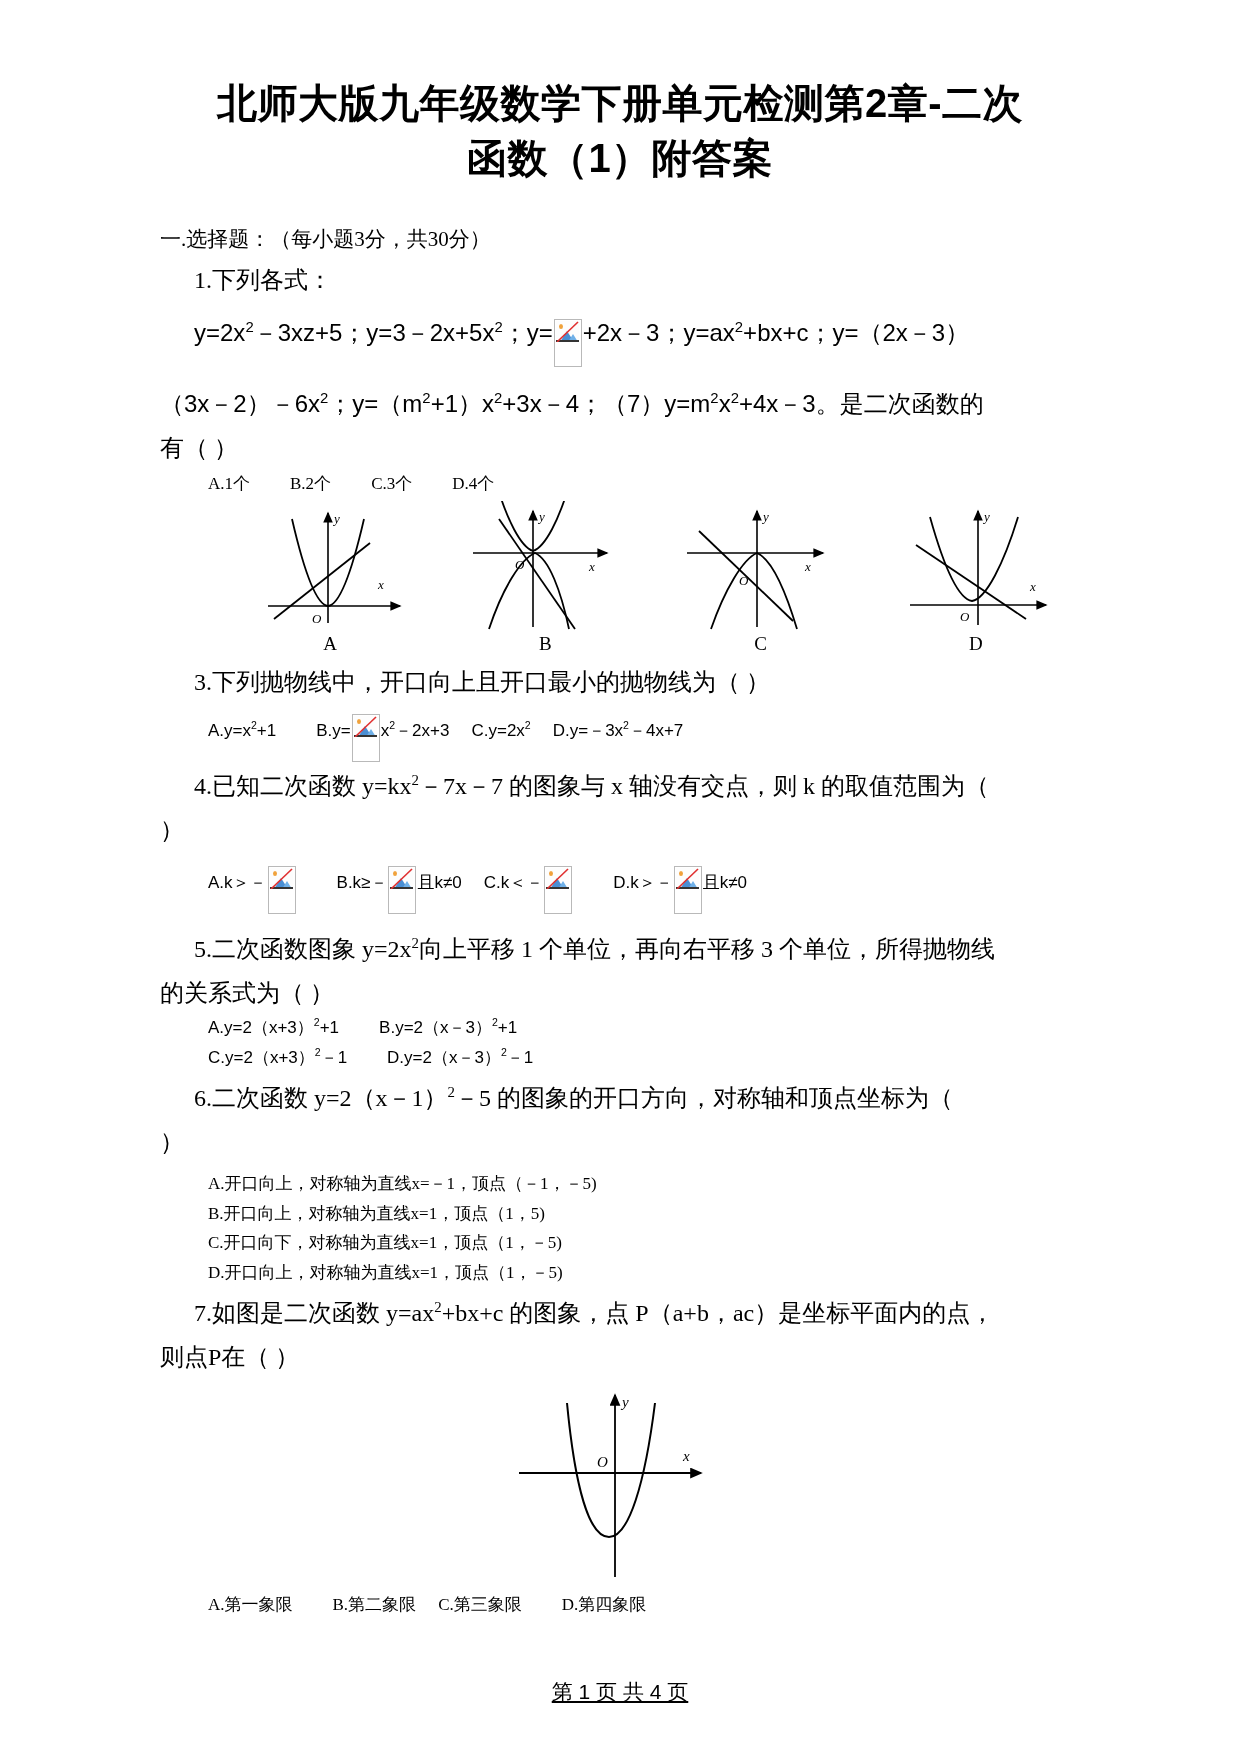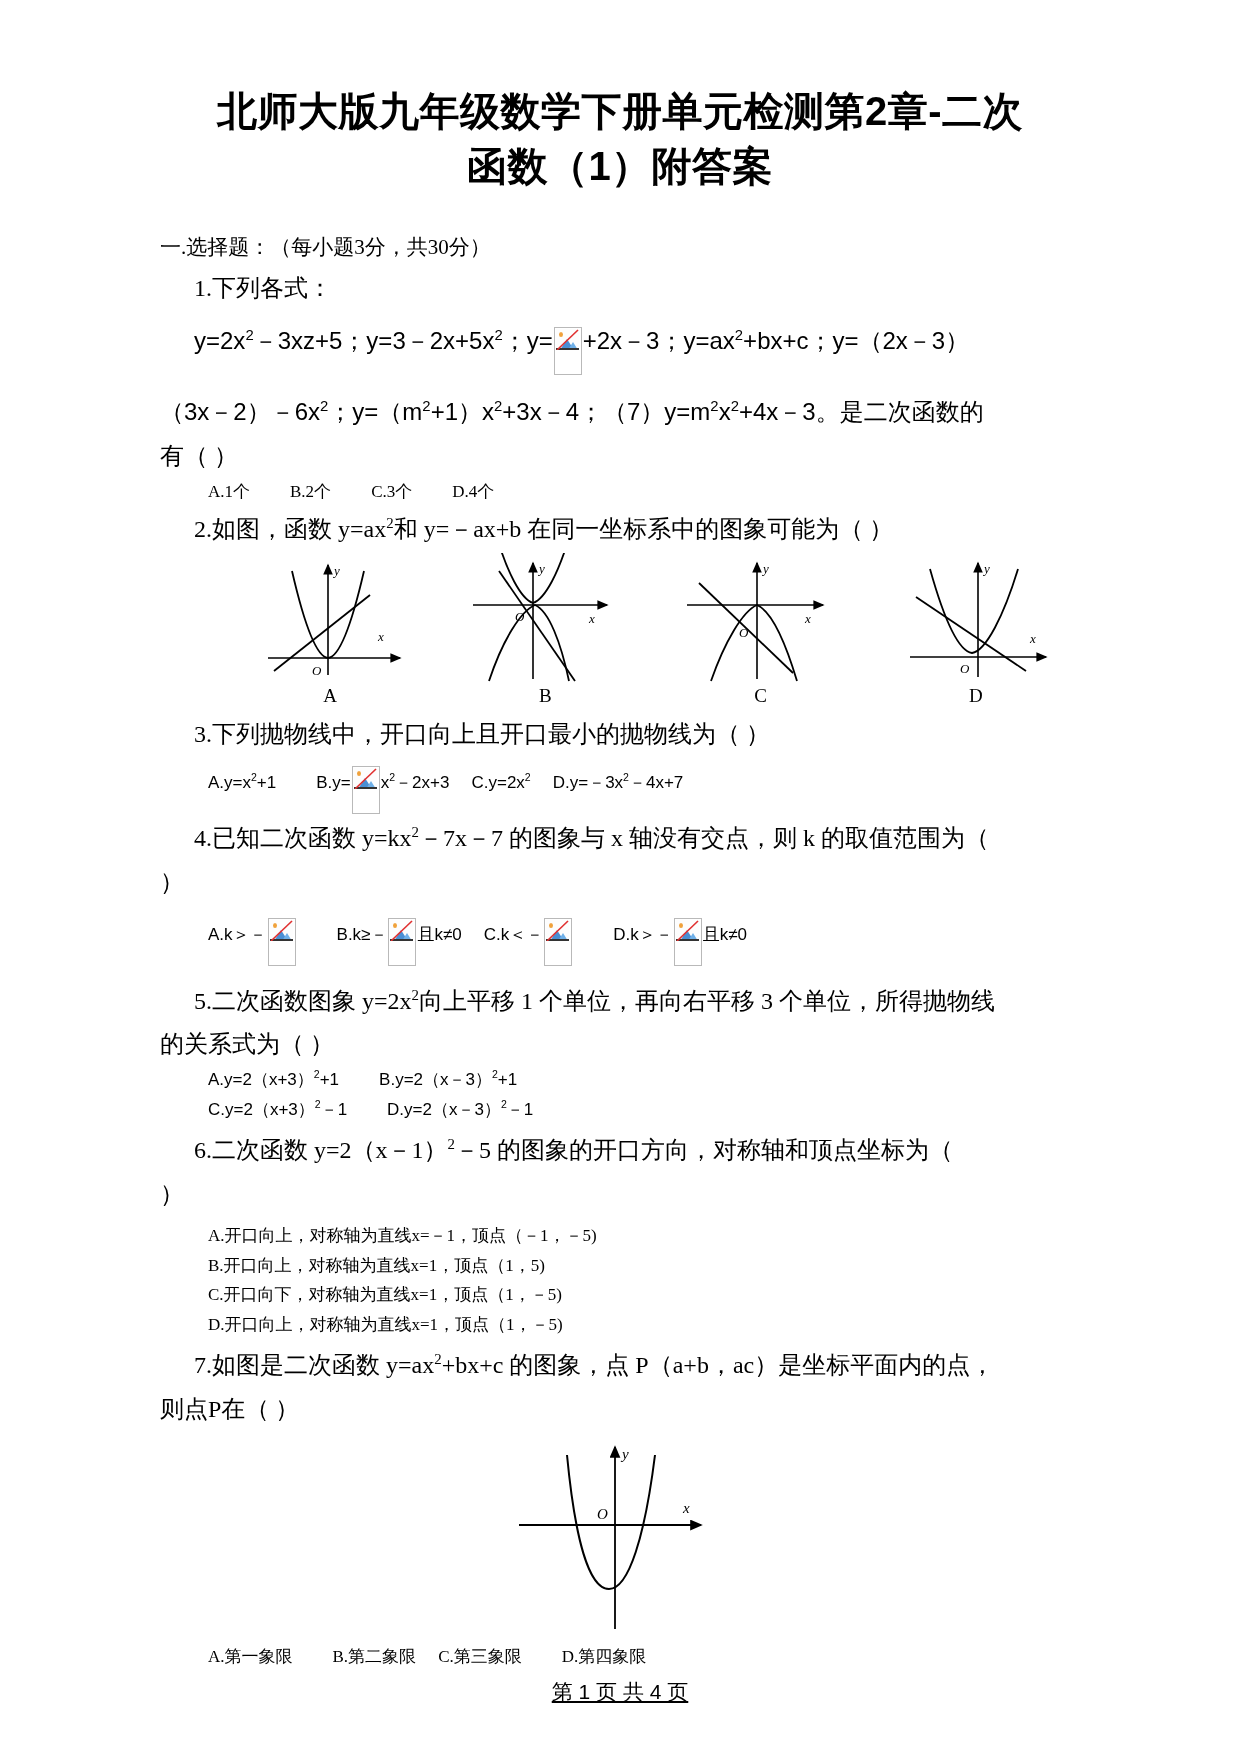--- a/index.html
+++ b/index.html
@@ -12,21 +12,21 @@
     color: #000000;
   }
   .page {
     position: relative;
     width: 1240px;
     height: 1754px;
     margin: 0 auto;
     background: #ffffff;
     overflow: hidden;
     box-sizing: border-box;
-    padding: 8px 160px;
+    padding: 0 160px;
   }
 
   
   .doc-title {
     text-align: center;
     font-family: "Liberation Sans", "DejaVu Sans", sans-serif;
     font-weight: bold;
     font-size: 40px;
     line-height: 1.38;
     letter-spacing: 0.5px;
@@ -183,23 +183,20 @@
 
   <div class="q formula" style="margin-top:18px;">
     （3x－2）－6x<sup>2</sup>；y=（m<sup>2</sup>+1）x<sup>2</sup>+3x－4；（7）y=m<sup>2</sup>x<sup>2</sup>+4x－3。是二次函数的
   </div>
   <div class="q">有（  ）</div>
 
   <div class="opts">
     <span>A.1个</span><span class="sp"></span><span>B.2个</span><span class="sp"></span><span>C.3个</span><span class="sp"></span><span>D.4个</span>
   </div>
 
-  <div class="q indent2">
-    2.如图，函数 y=ax<sup>2</sup>和 y=－ax+b 在同一坐标系中的图象可能为（  ）
-  </div>
 
   <div class="fig-row">
 
     <div class="fig-cell">
       <svg width="160" height="130" viewBox="0 0 160 130">
         <defs>
           <marker id="ar" markerWidth="8" markerHeight="8" refX="6" refY="3" orient="auto">
             <path d="M0,0 L7,3 L0,6 z" fill="#000"></path>
           </marker>
         </defs>

